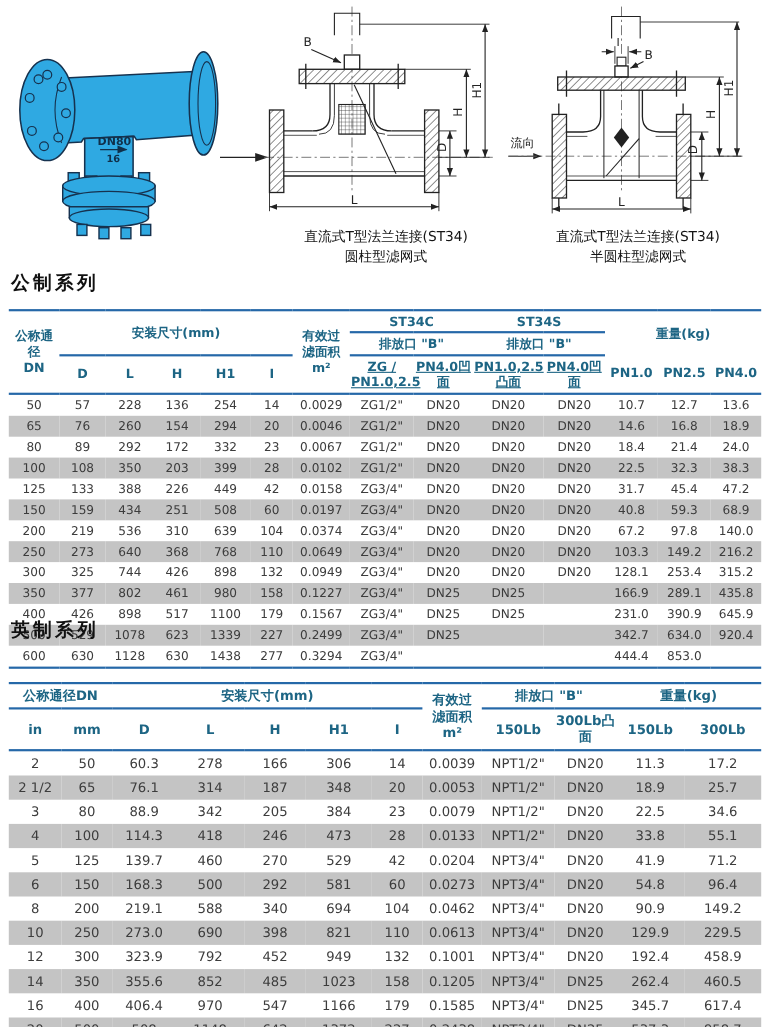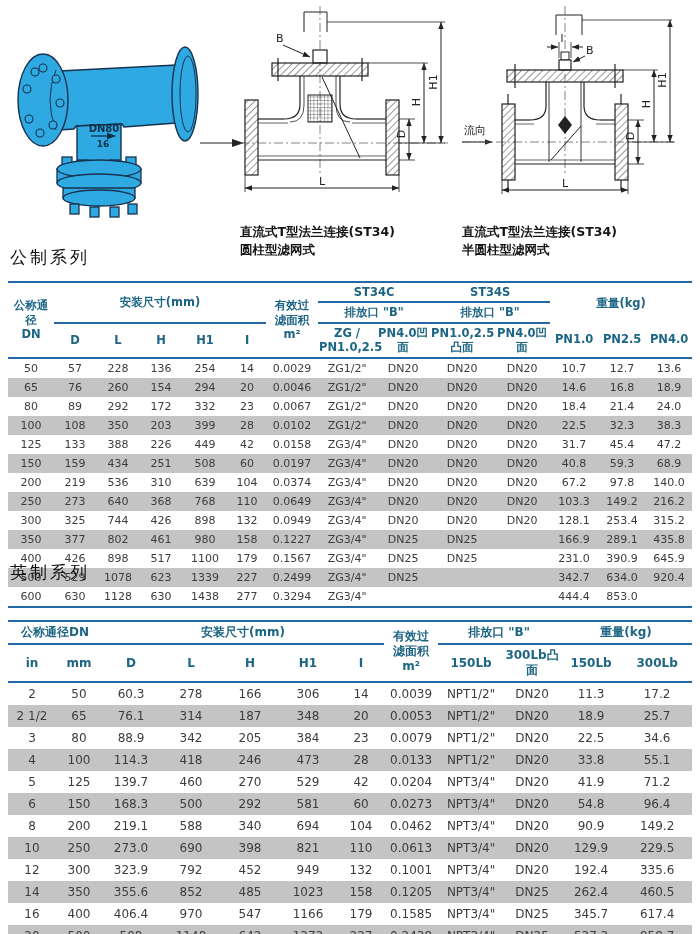--- a/index.html
+++ b/index.html
@@ -5,34 +5,34 @@
   :root{
     --blue:#1d6584;
     --rule:#2568a8;
     --stripe:#c4c4c4;
     --ink:#3c3c3c;
   }
   html,body{margin:0;padding:0;background:#fff;}
   .page{position:relative;width:700px;height:934px;background:#fff;overflow:hidden;
         font-family:"DejaVu Sans","Liberation Sans",sans-serif;}
   .abs{position:absolute;}
-  .section-title{font-size:17px;font-weight:normal;color:#111;letter-spacing:3px;}
-  .caption{font-size:12.5px;font-weight:bold;color:#151515;line-height:1.45;margin-top:17px;}
+  .section-title{font-size:17px;font-weight:bold;color:#111;letter-spacing:3px;}
+  .caption{font-size:12.5px;font-weight:normal;color:#151515;text-align:center;line-height:1.45;}
   table.spec{border-collapse:collapse;table-layout:fixed;}
   table.spec thead{border-top:2px solid var(--rule);border-bottom:2px solid var(--rule);}
   table.spec tbody{border-bottom:2px solid var(--rule);}
   table.spec th{color:var(--blue);font-weight:bold;text-align:center;vertical-align:middle;
                 padding:2px 1px;white-space:pre-line;line-height:1.25;}
   table.spec td{color:var(--ink);text-align:center;white-space:nowrap;}
   table.spec th.hr{border-bottom:2px solid var(--rule);}
   #metric-table th{font-size:11.5px;}
   #metric-table td{font-size:11px;padding:3px 1px;}
   #imperial-table th{font-size:12px;padding:3px 1px;text-align:center;}
   #imperial-table td{font-size:12px;padding:4px 1px;}
-  table.spec th.small{font-size:10px;}
+  table.spec th.small{font-size:10px;text-decoration:underline;}
   table.spec tr.stripe{background:var(--stripe);}
   svg text{font-family:"DejaVu Sans","Liberation Sans",sans-serif;}
 </style>
 </head>
 <body>
 
 <div class="page">
 
   <svg class="abs" style="left:4px;top:26px;" width="222" height="200" viewBox="0 0 222 200">
     <defs>
@@ -656,21 +656,21 @@
           <td>300</td>
           <td>323.9</td>
           <td>792</td>
           <td>452</td>
           <td>949</td>
           <td>132</td>
           <td>0.1001</td>
           <td>NPT3/4"</td>
           <td>DN20</td>
           <td>192.4</td>
-          <td>335.6</td>
+          <td>458.9</td>
         </tr>
         <tr class="stripe">
           <td>14</td>
           <td>350</td>
           <td>355.6</td>
           <td>852</td>
           <td>485</td>
           <td>1023</td>
           <td>158</td>
           <td>0.1205</td>

